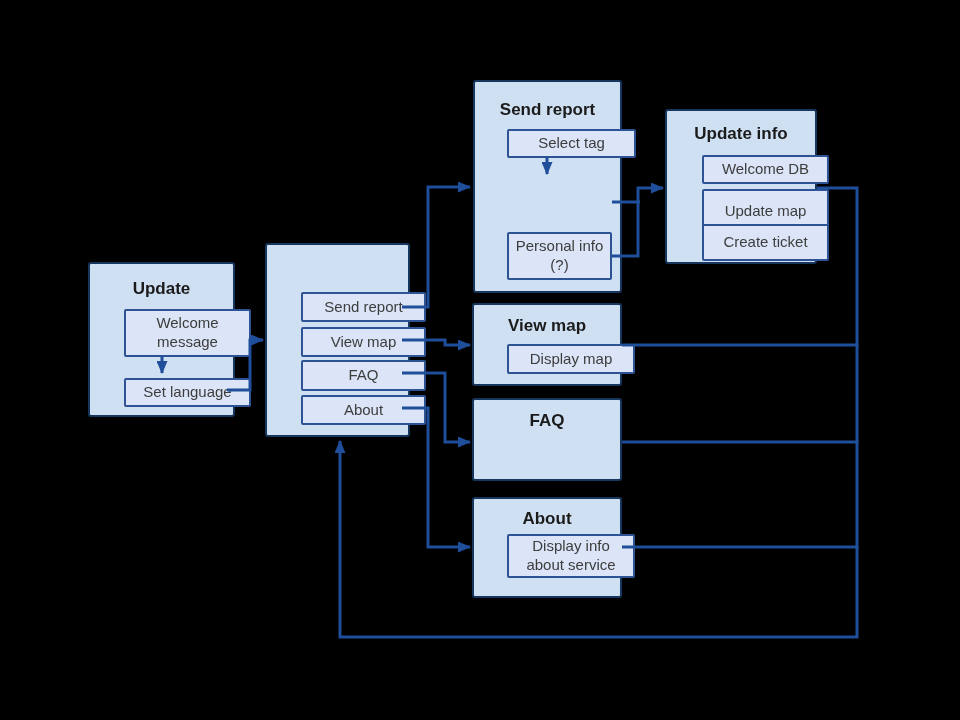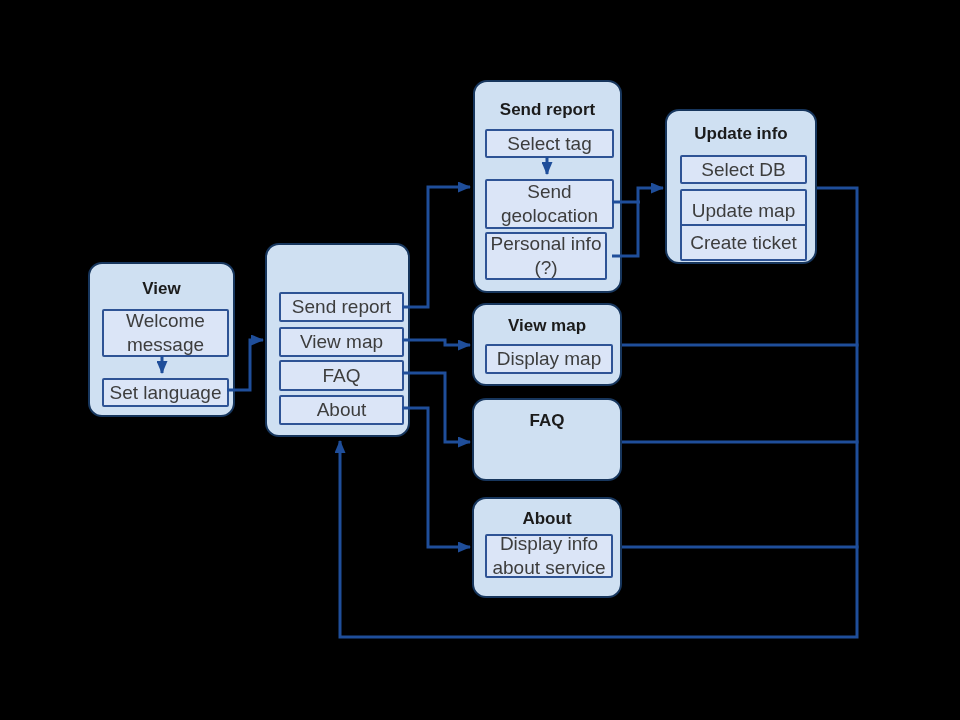--- a/index.html
+++ b/index.html
@@ -7,84 +7,83 @@
     width:960px; height:720px;
     background: var(--background, #000);
     font-family: "Liberation Sans", "DejaVu Sans", sans-serif;
     overflow:hidden;
   }
   .stage { position:relative; width:960px; height:720px; }
   .group {
     position:absolute;
     background: var(--group-fill, #cfe0f2);
     border: 2.5px solid var(--group-border, #17365d);
-    border-radius:14px;
+    border-radius:3px;
     box-sizing:border-box;
   }
   .group-title {
     position:absolute; left:0; right:0;
     text-align:center;
     font-size:17px; font-weight:600; line-height:20px;
     color: var(--title-text, #1b1b1b);
   }
   .item {
     position:absolute;
     background: var(--item-fill, #dbe5f7);
     border: 2px solid var(--item-border, #2e5395);
     border-radius:2px;
     box-sizing:border-box;
     display:flex; align-items:center; justify-content:center;
     text-align:center;
-    font-size:19px; line-height:1.25;
+    font-size:15px; line-height:1.25;
     color: var(--item-text, #3d3d3d);
     white-space: pre-line;
+    margin-left: 22px;
   }
   svg.wires {
     position:absolute; left:0; top:0;
     pointer-events:none;
   }
   .connector {
     fill:none;
     stroke: var(--connector, #1f4e9a);
     stroke-width:3;
     stroke-linejoin:miter;
   }
   .arrowhead { fill: var(--connector, #1f4e9a); }
 </style>
 </head>
 <body>
 
 <div class="stage">
 
   <div class="group" style="left:88px;top:262px;width:147px;height:155px">
-    <div class="group-title" style="top:15px">View</div>
+    <div class="group-title" style="top:15px">Update</div>
     <div class="item" style="left:12px;top:45px;width:127px;height:48px">Welcome
 message</div>
     <div class="item" style="left:12px;top:114px;width:127px;height:29px">Set language</div>
   </div>
 
   <div class="group" style="left:265px;top:243px;width:145px;height:194px">
     <div class="item" style="left:12px;top:47px;width:125px;height:30px">Send report</div>
     <div class="item" style="left:12px;top:82px;width:125px;height:30px">View map</div>
     <div class="item" style="left:12px;top:115px;width:125px;height:31px">FAQ</div>
     <div class="item" style="left:12px;top:150px;width:125px;height:30px">About</div>
   </div>
 
   <div class="group" style="left:473px;top:80px;width:149px;height:213px">
     <div class="group-title" style="top:18px">Send report</div>
     <div class="item" style="left:10px;top:47px;width:129px;height:29px">Select tag</div>
-    <div class="item" style="left:10px;top:97px;width:129px;height:50px">Send
-geolocation</div>
-    <div class="item" style="left:10px;top:150px;width:122px;height:48px">Personal info
+    <div class="item" style="left:10px;top:150px;width:105px;height:48px">Personal info
 (?)</div>
   </div>
 
   <div class="group" style="left:665px;top:109px;width:152px;height:155px">
     <div class="group-title" style="top:13px">Update info</div>
-    <div class="item" style="left:13px;top:44px;width:127px;height:29px">Select DB</div>
+    <div class="item" style="left:13px;top:44px;width:127px;height:29px">Welcome DB</div>
     <div class="item" style="left:13px;top:78px;width:127px;height:44px">Update map</div>
     <div class="item" style="left:13px;top:113px;width:127px;height:37px">Create ticket</div>
   </div>
 
   <div class="group" style="left:472px;top:303px;width:150px;height:83px">
     <div class="group-title" style="top:11px">View map</div>
     <div class="item" style="left:11px;top:39px;width:128px;height:30px">Display map</div>
   </div>
 
   <div class="group" style="left:472px;top:398px;width:150px;height:83px">

